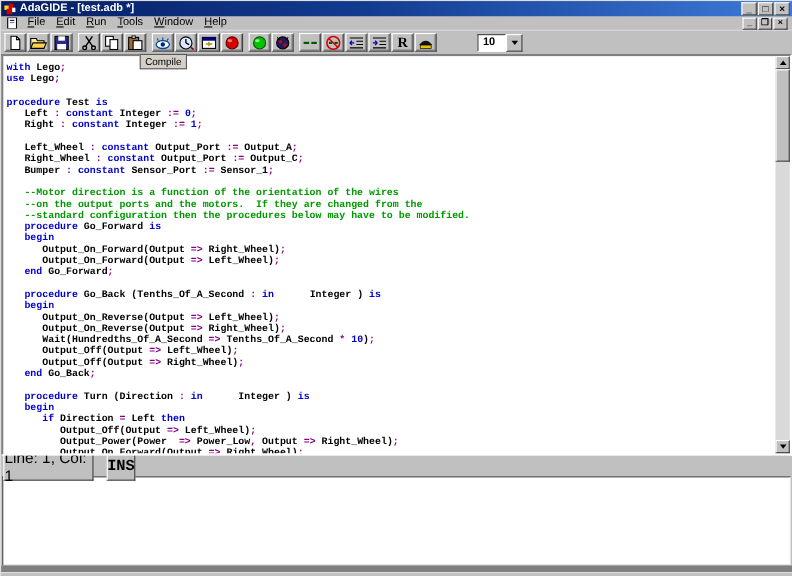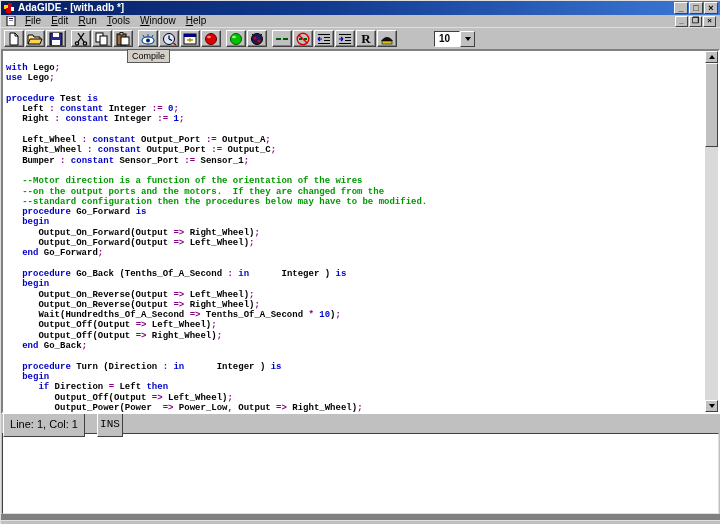--- a/index.html
+++ b/index.html
@@ -87,21 +87,21 @@
   
   .editor {
     height: 365px; background:#fff; position:relative;
     border:2px solid; border-color:#808080 #fff #fff #808080;
     display:flex;
   }
   .code {
     flex:1 1 auto; overflow:hidden;
     font-family:"Liberation Mono", monospace;
     font-size:9px; font-weight:bold; line-height:10.3px;
-    padding:12px 0 0 3px; white-space:pre;
+    padding:6px 0 0 3px; white-space:pre;
   }
   .code .k { color:#0000cc; }
   .code .i { color:#000000; }
   .code .o { color:#850085; }
   .code .c { color:#009a00; }
   .code .n { color:#0000cc; }
   
   .vscroll { width:13px; flex:0 0 auto; background:#d9d9d9; position:relative; }
   .sbtn {
     position:absolute; left:0; width:13px; height:12px; background:#c0c0c0;
@@ -114,25 +114,25 @@
     position:absolute; left:0; top:12px; width:13px; height:84px; background:#c0c0c0;
     border-top:1px solid #fff; border-left:1px solid #fff;
     border-right:1px solid #404040; border-bottom:1px solid #404040;
   }
   
   .statusbar { height:19px; background:#c0c0c0; display:flex; align-items:center; padding-left:2px; }
   .spanel {
     height:26px; background:#c0c0c0;
     border-top:1px solid #fff; border-left:1px solid #fff;
     border-right:1px solid #404040; border-bottom:1px solid #404040;
-    font-size:11px; display:flex; align-items:center; justify-content:center;
+    font-size:14px; display:flex; align-items:center; justify-content:center;
     color:#000;
   }
   .spanel.linecol { width:82px; }
-  .spanel.ins { width:26px; margin-left:12px; font-family:"Liberation Mono",monospace; font-weight:normal; }
+  .spanel.ins { width:26px; margin-left:12px; font-family:"Liberation Mono",monospace; font-weight:bold; }
   .spanel.compile { width:126px; margin-left:16px; font-family:"Liberation Mono",monospace; font-weight:bold; }
   
   .output {
     margin:0 1px; height:81px; background:#fff;
     border:1px solid; border-color:#404040 #dfdfdf #dfdfdf #404040;
   }
   .strip-dark { height:6px; background:#808080; }
   .strip-light { height:5px; background:#c0c0c0; border-top:1px solid #dfdfdf; }
 </style>
 </head>
@@ -140,21 +140,21 @@
 
 <div class="screen">
 
   <div class="titlebar">
     <svg class="app-icon" viewBox="0 0 12 11">
       <rect x="1" y="2" width="4" height="4" fill="#ffd800"></rect>
       <rect x="5" y="0" width="4" height="5" fill="#d00000"></rect>
       <rect x="3" y="5" width="5" height="5" fill="#d00000"></rect>
       <rect x="8" y="4" width="3" height="4" fill="#ffffff"></rect>
     </svg>
-    <div class="title">AdaGIDE - [with.adb *]</div>
+    <div class="title">AdaGIDE - [test.adb *]</div>
     <div class="winbtns">
       <div class="winbtn">_</div>
       <div class="winbtn">□</div>
       <div class="winbtn">×</div>
     </div>
   </div>
 
   <div class="menubar">
     <svg class="mdi-doc-icon" viewBox="0 0 11 10">
       <rect x="1" y="0" width="8" height="10" fill="#fff" stroke="#000" stroke-width="1"></rect>

